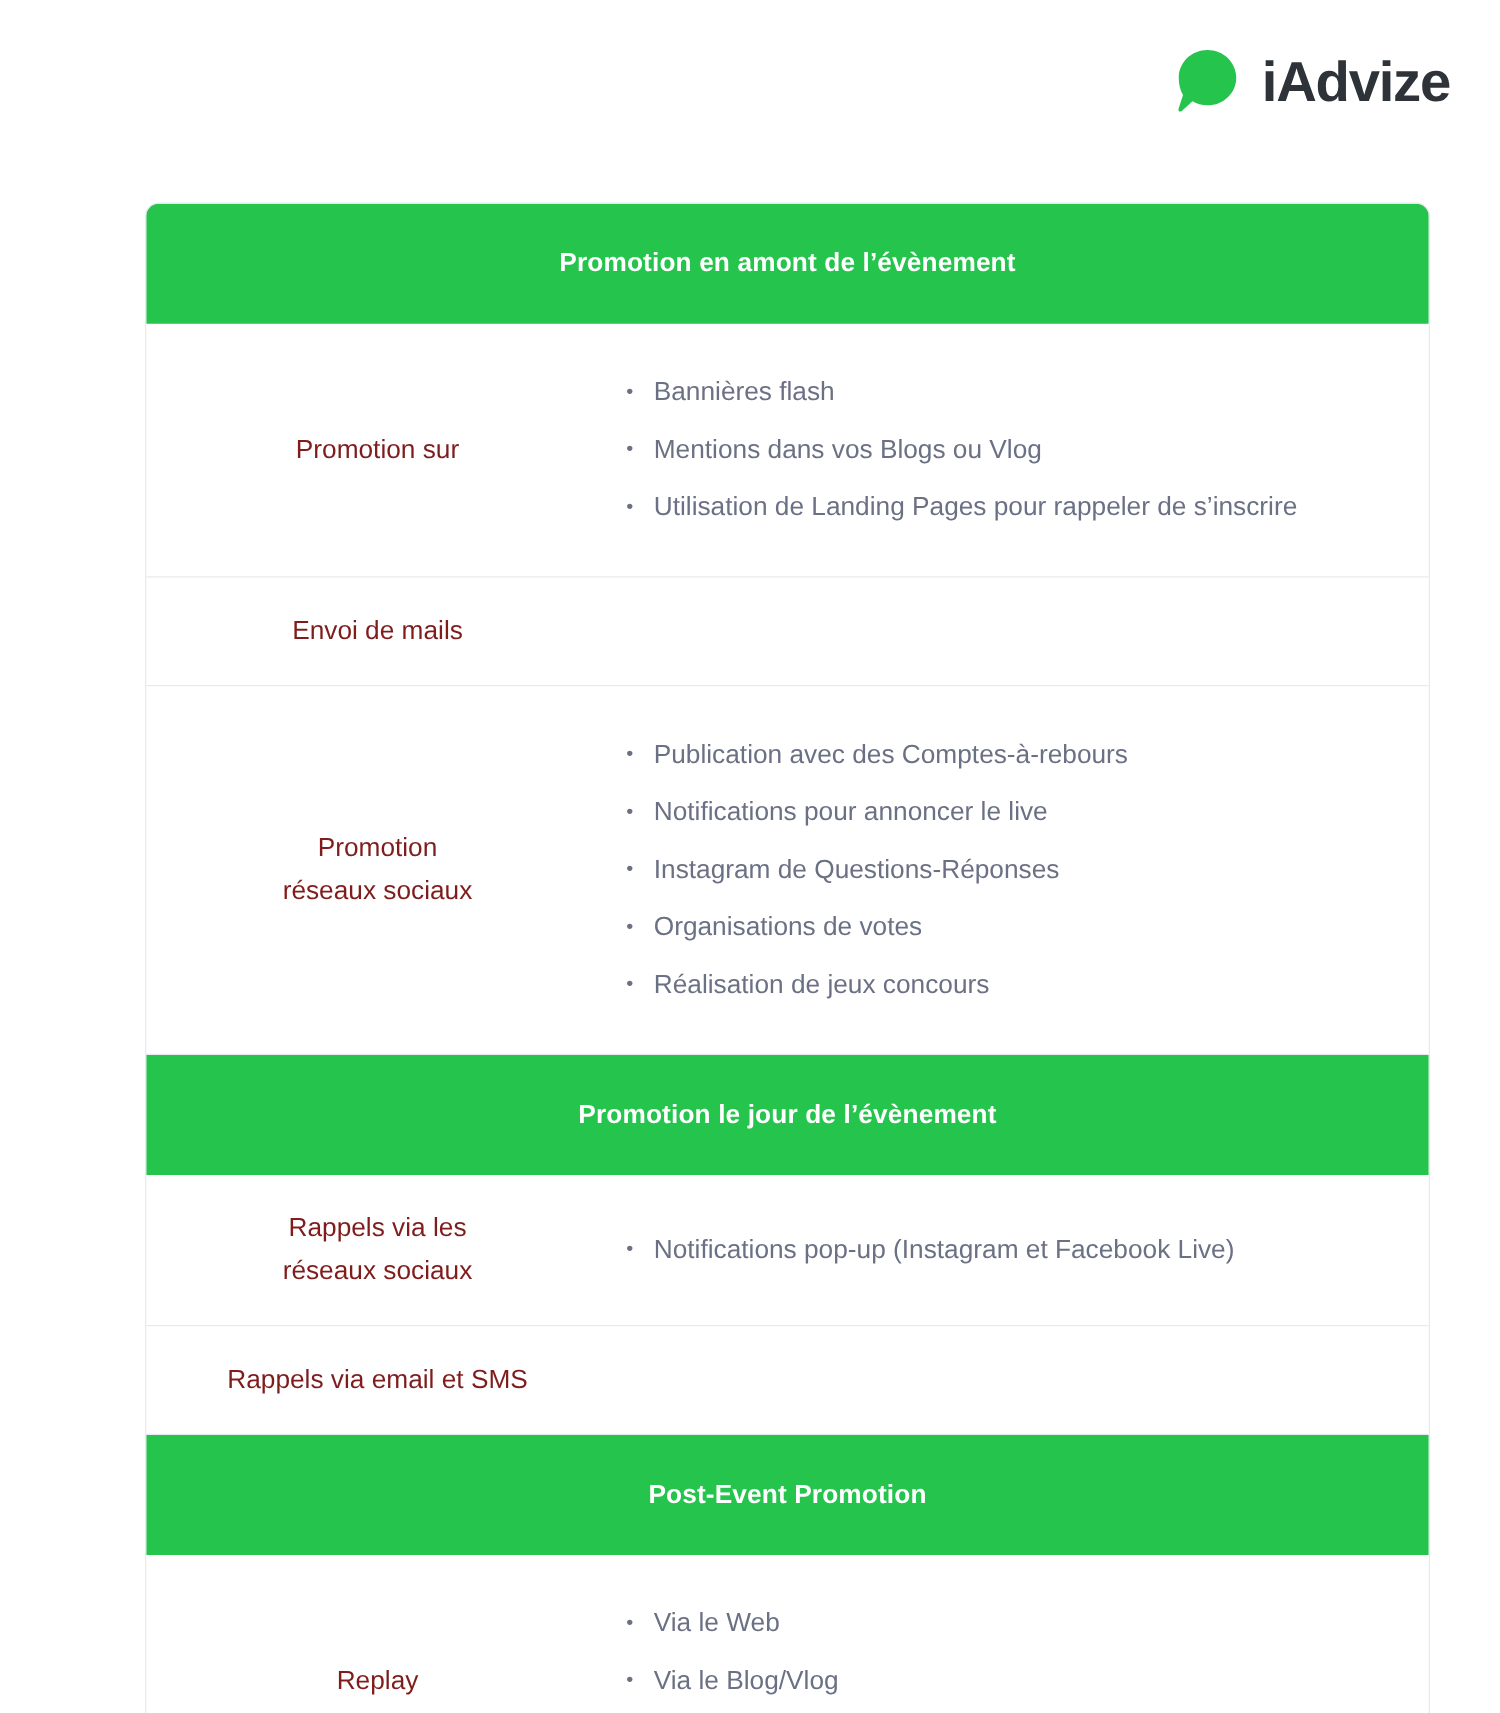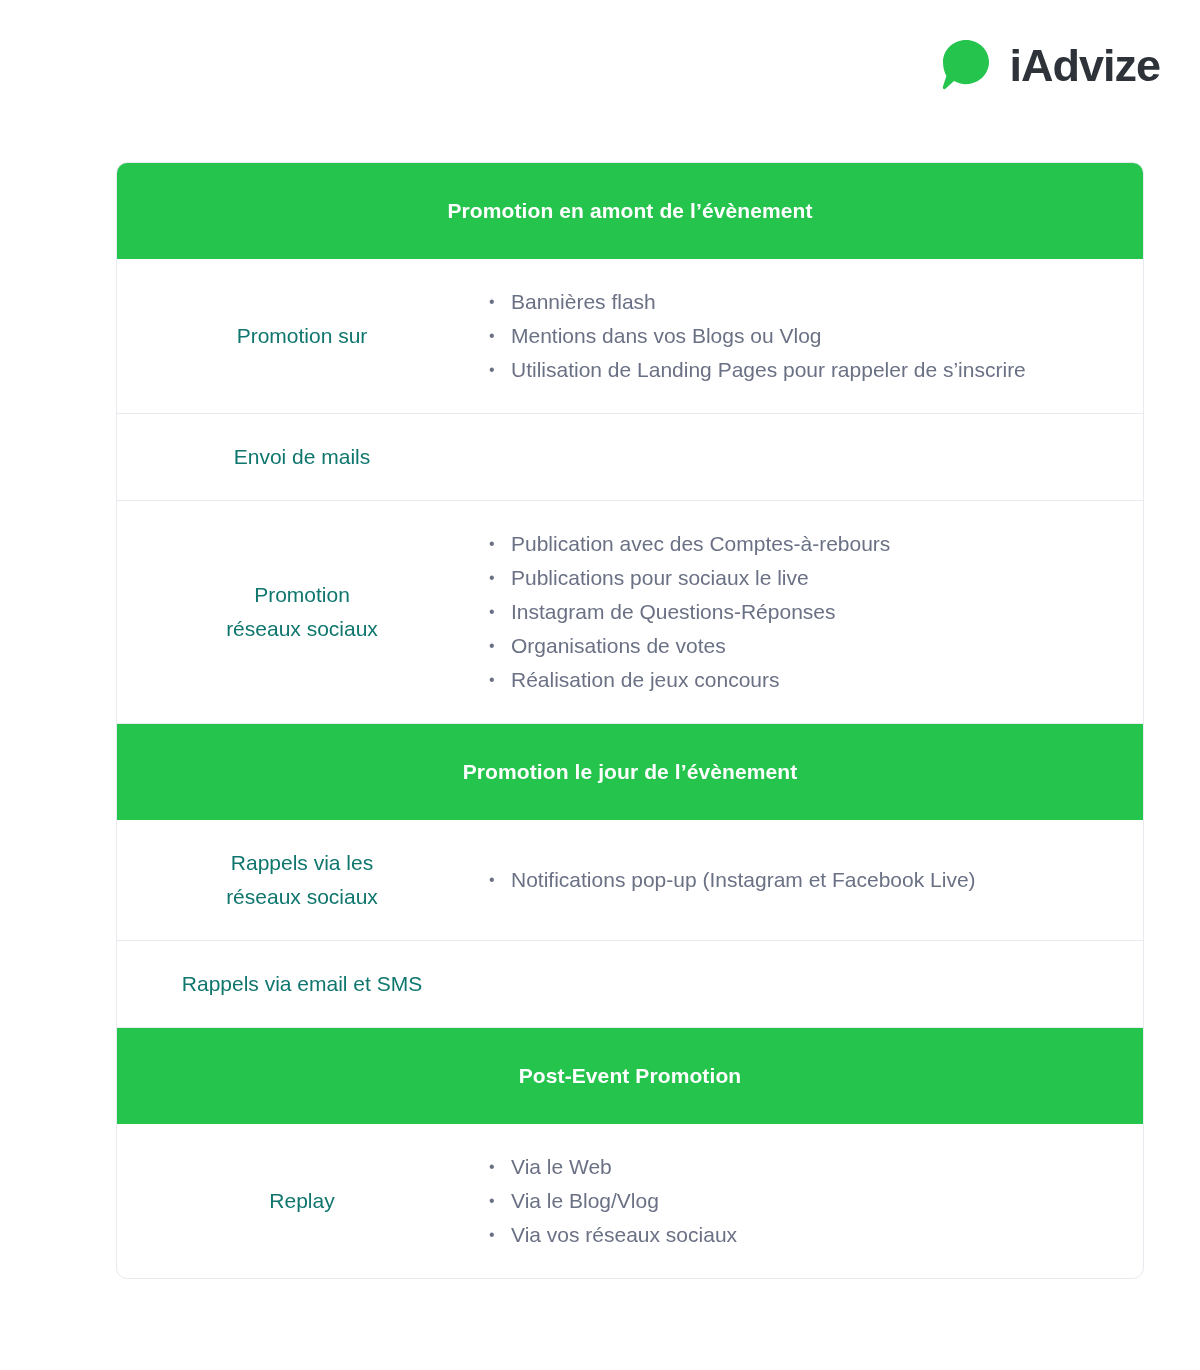--- a/index.html
+++ b/index.html
@@ -76,21 +76,21 @@
   }
 
   .row-label {
     width: 370px;
     flex: 0 0 370px;
     text-align: center;
     font-size: 21px;
     line-height: 34px;
     padding: 26px 24px;
     box-sizing: border-box;
-    color: #0f766e;
+    color: #7f1d1d;
   }
   .row-label .lbl-line {
     display: block;
   }
 
   .row-items {
     flex: 1 1 auto;
     padding: 26px 20px 26px 0;
     box-sizing: border-box;
   }
@@ -98,21 +98,21 @@
     list-style: none;
     margin: 0;
     padding: 0;
   }
   .bullets li {
     position: relative;
     font-size: 21px;
     line-height: 34px;
     color: #6b7185;
     padding-left: 24px;
-    margin: 0;
+    margin: 12px;
   }
   .bullets li::before {
     content: "\2022";
     position: absolute;
     left: 2px;
     top: 0;
     font-size: 16px;
     line-height: 34px;
     color: #6b7185;
   }
@@ -151,21 +151,21 @@
       <div class="row-items"></div>
     </div>
     <div class="row">
       <div class="row-label">
         <span class="lbl-line">Promotion</span>
         <span class="lbl-line">réseaux sociaux</span>
       </div>
       <div class="row-items">
         <ul class="bullets">
           <li>Publication avec des Comptes-à-rebours</li>
-          <li>Publications pour sociaux le live</li>
+          <li>Notifications pour annoncer le live</li>
           <li>Instagram de Questions-Réponses</li>
           <li>Organisations de votes</li>
           <li>Réalisation de jeux concours</li>
         </ul>
       </div>
     </div>
     <div class="band">Promotion le jour de l’évènement</div>
     <div class="row">
       <div class="row-label">
         <span class="lbl-line">Rappels via les</span>

